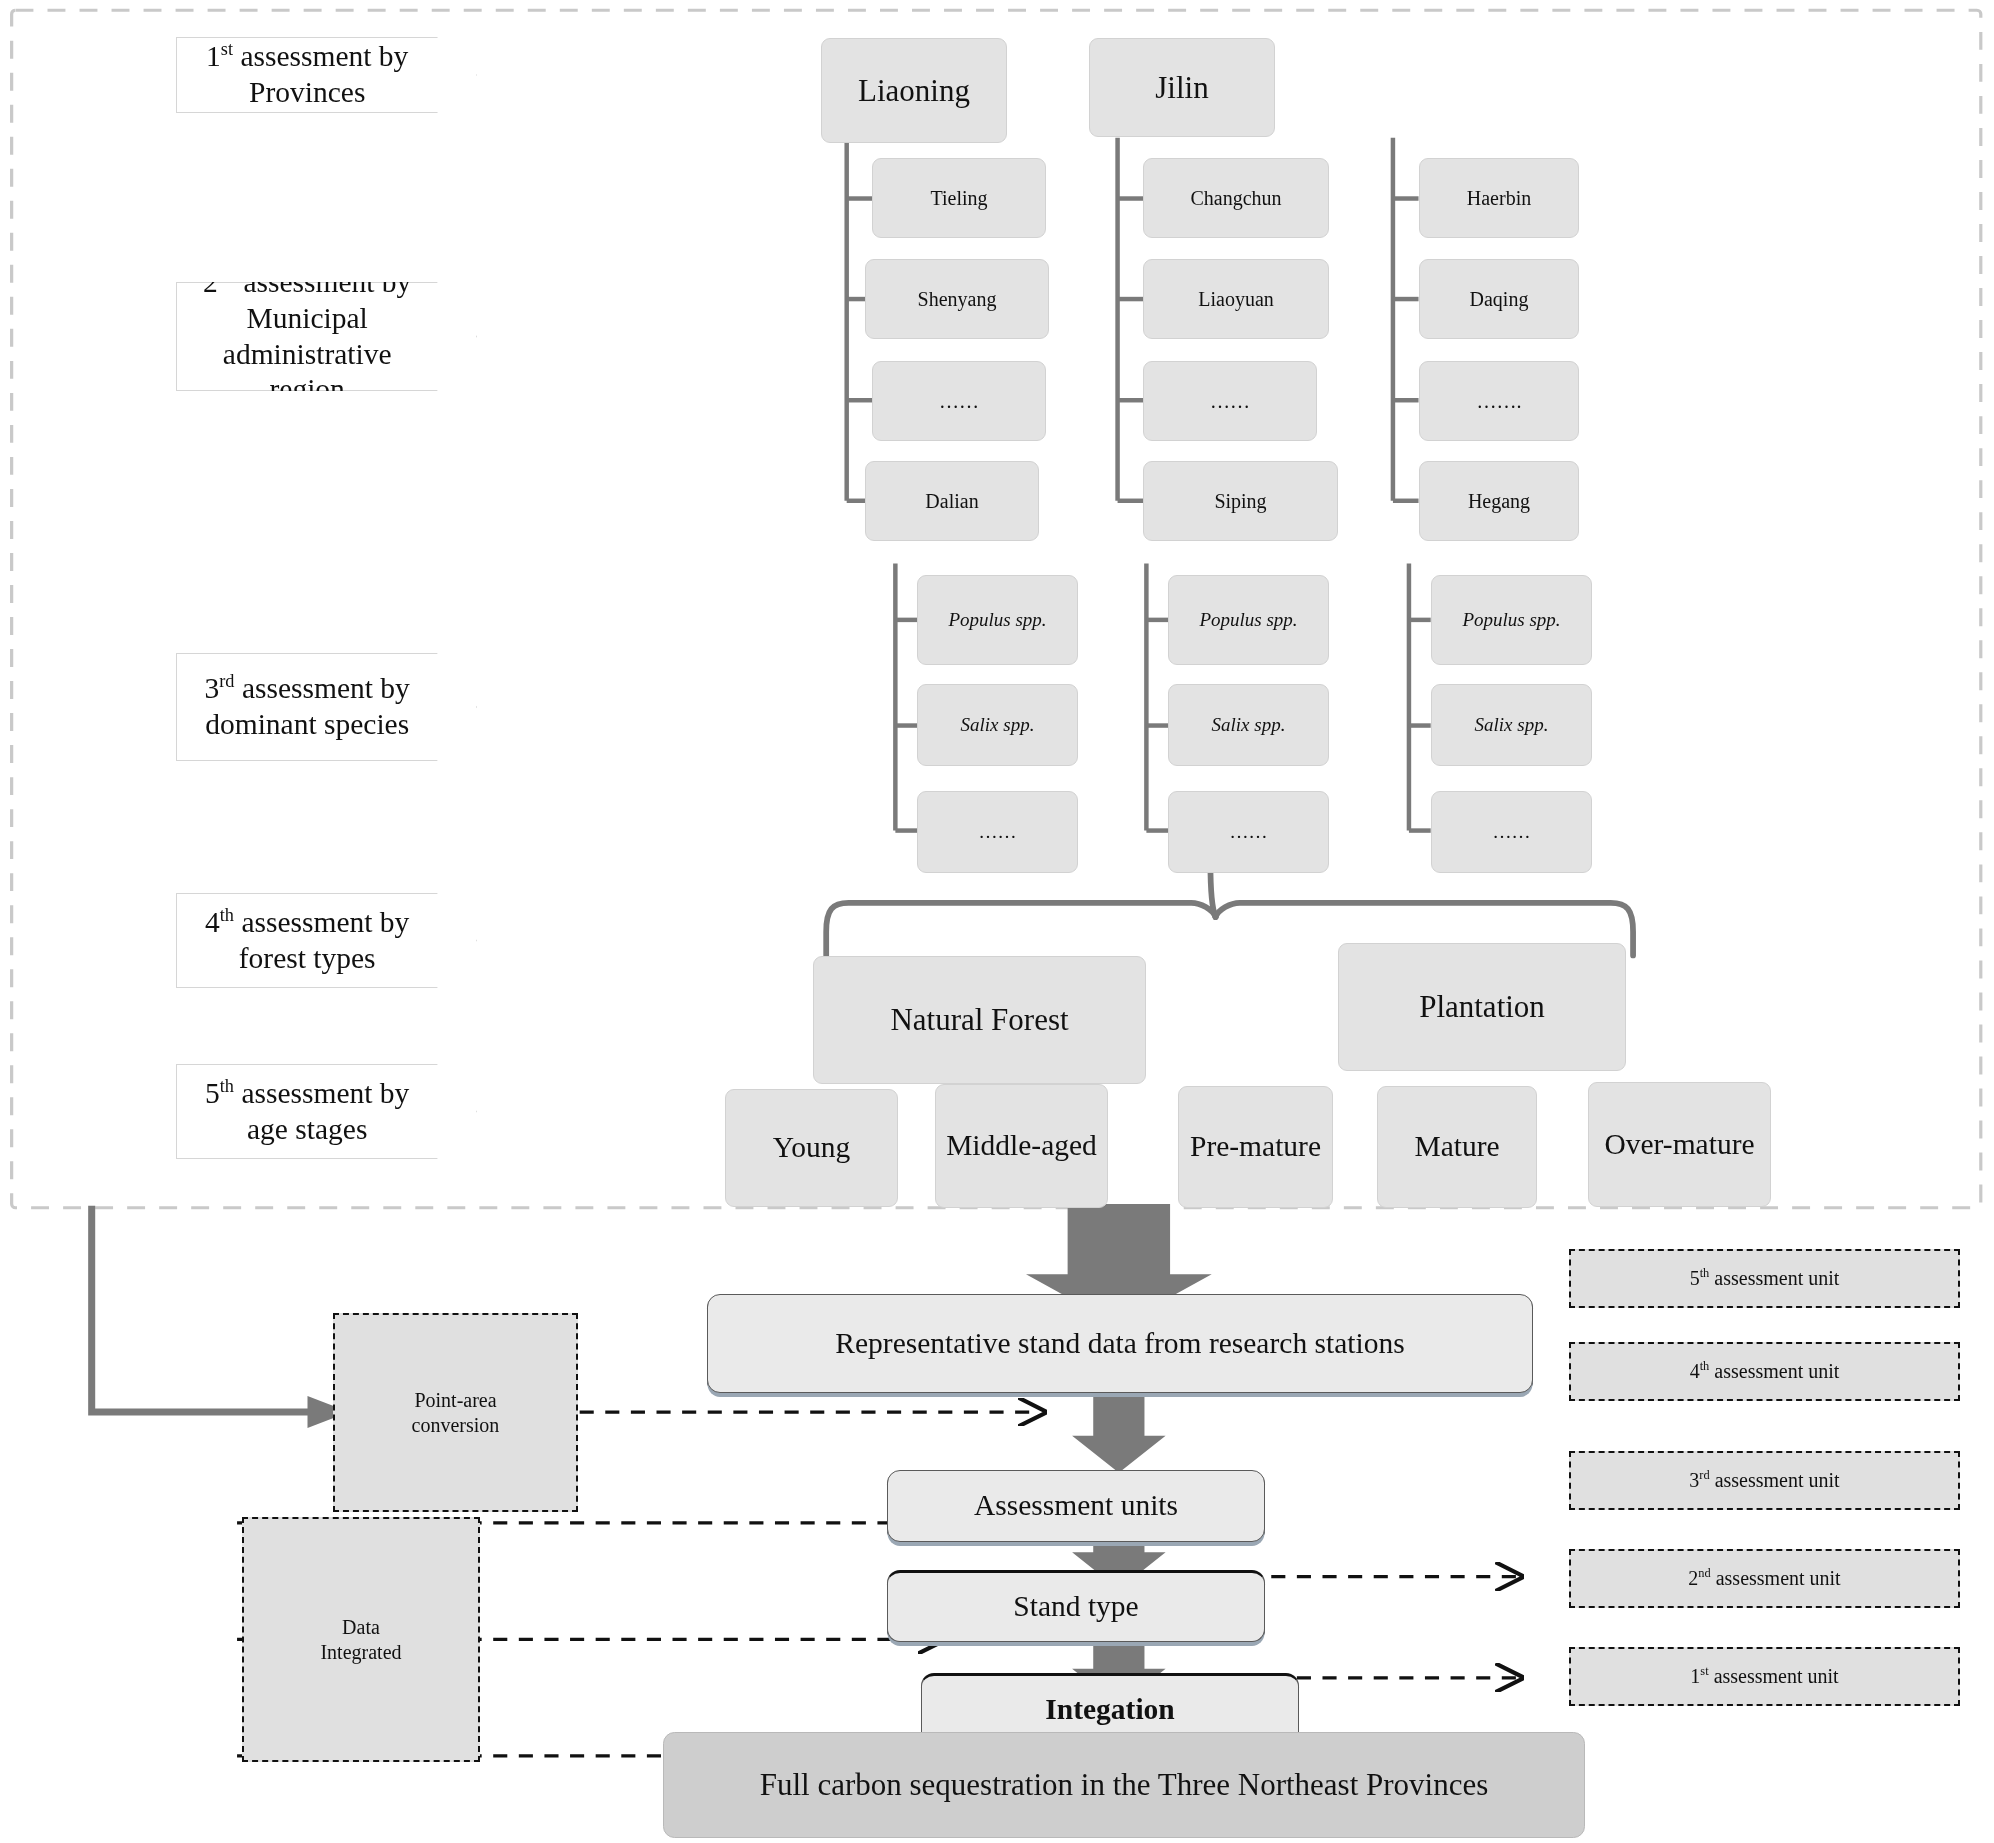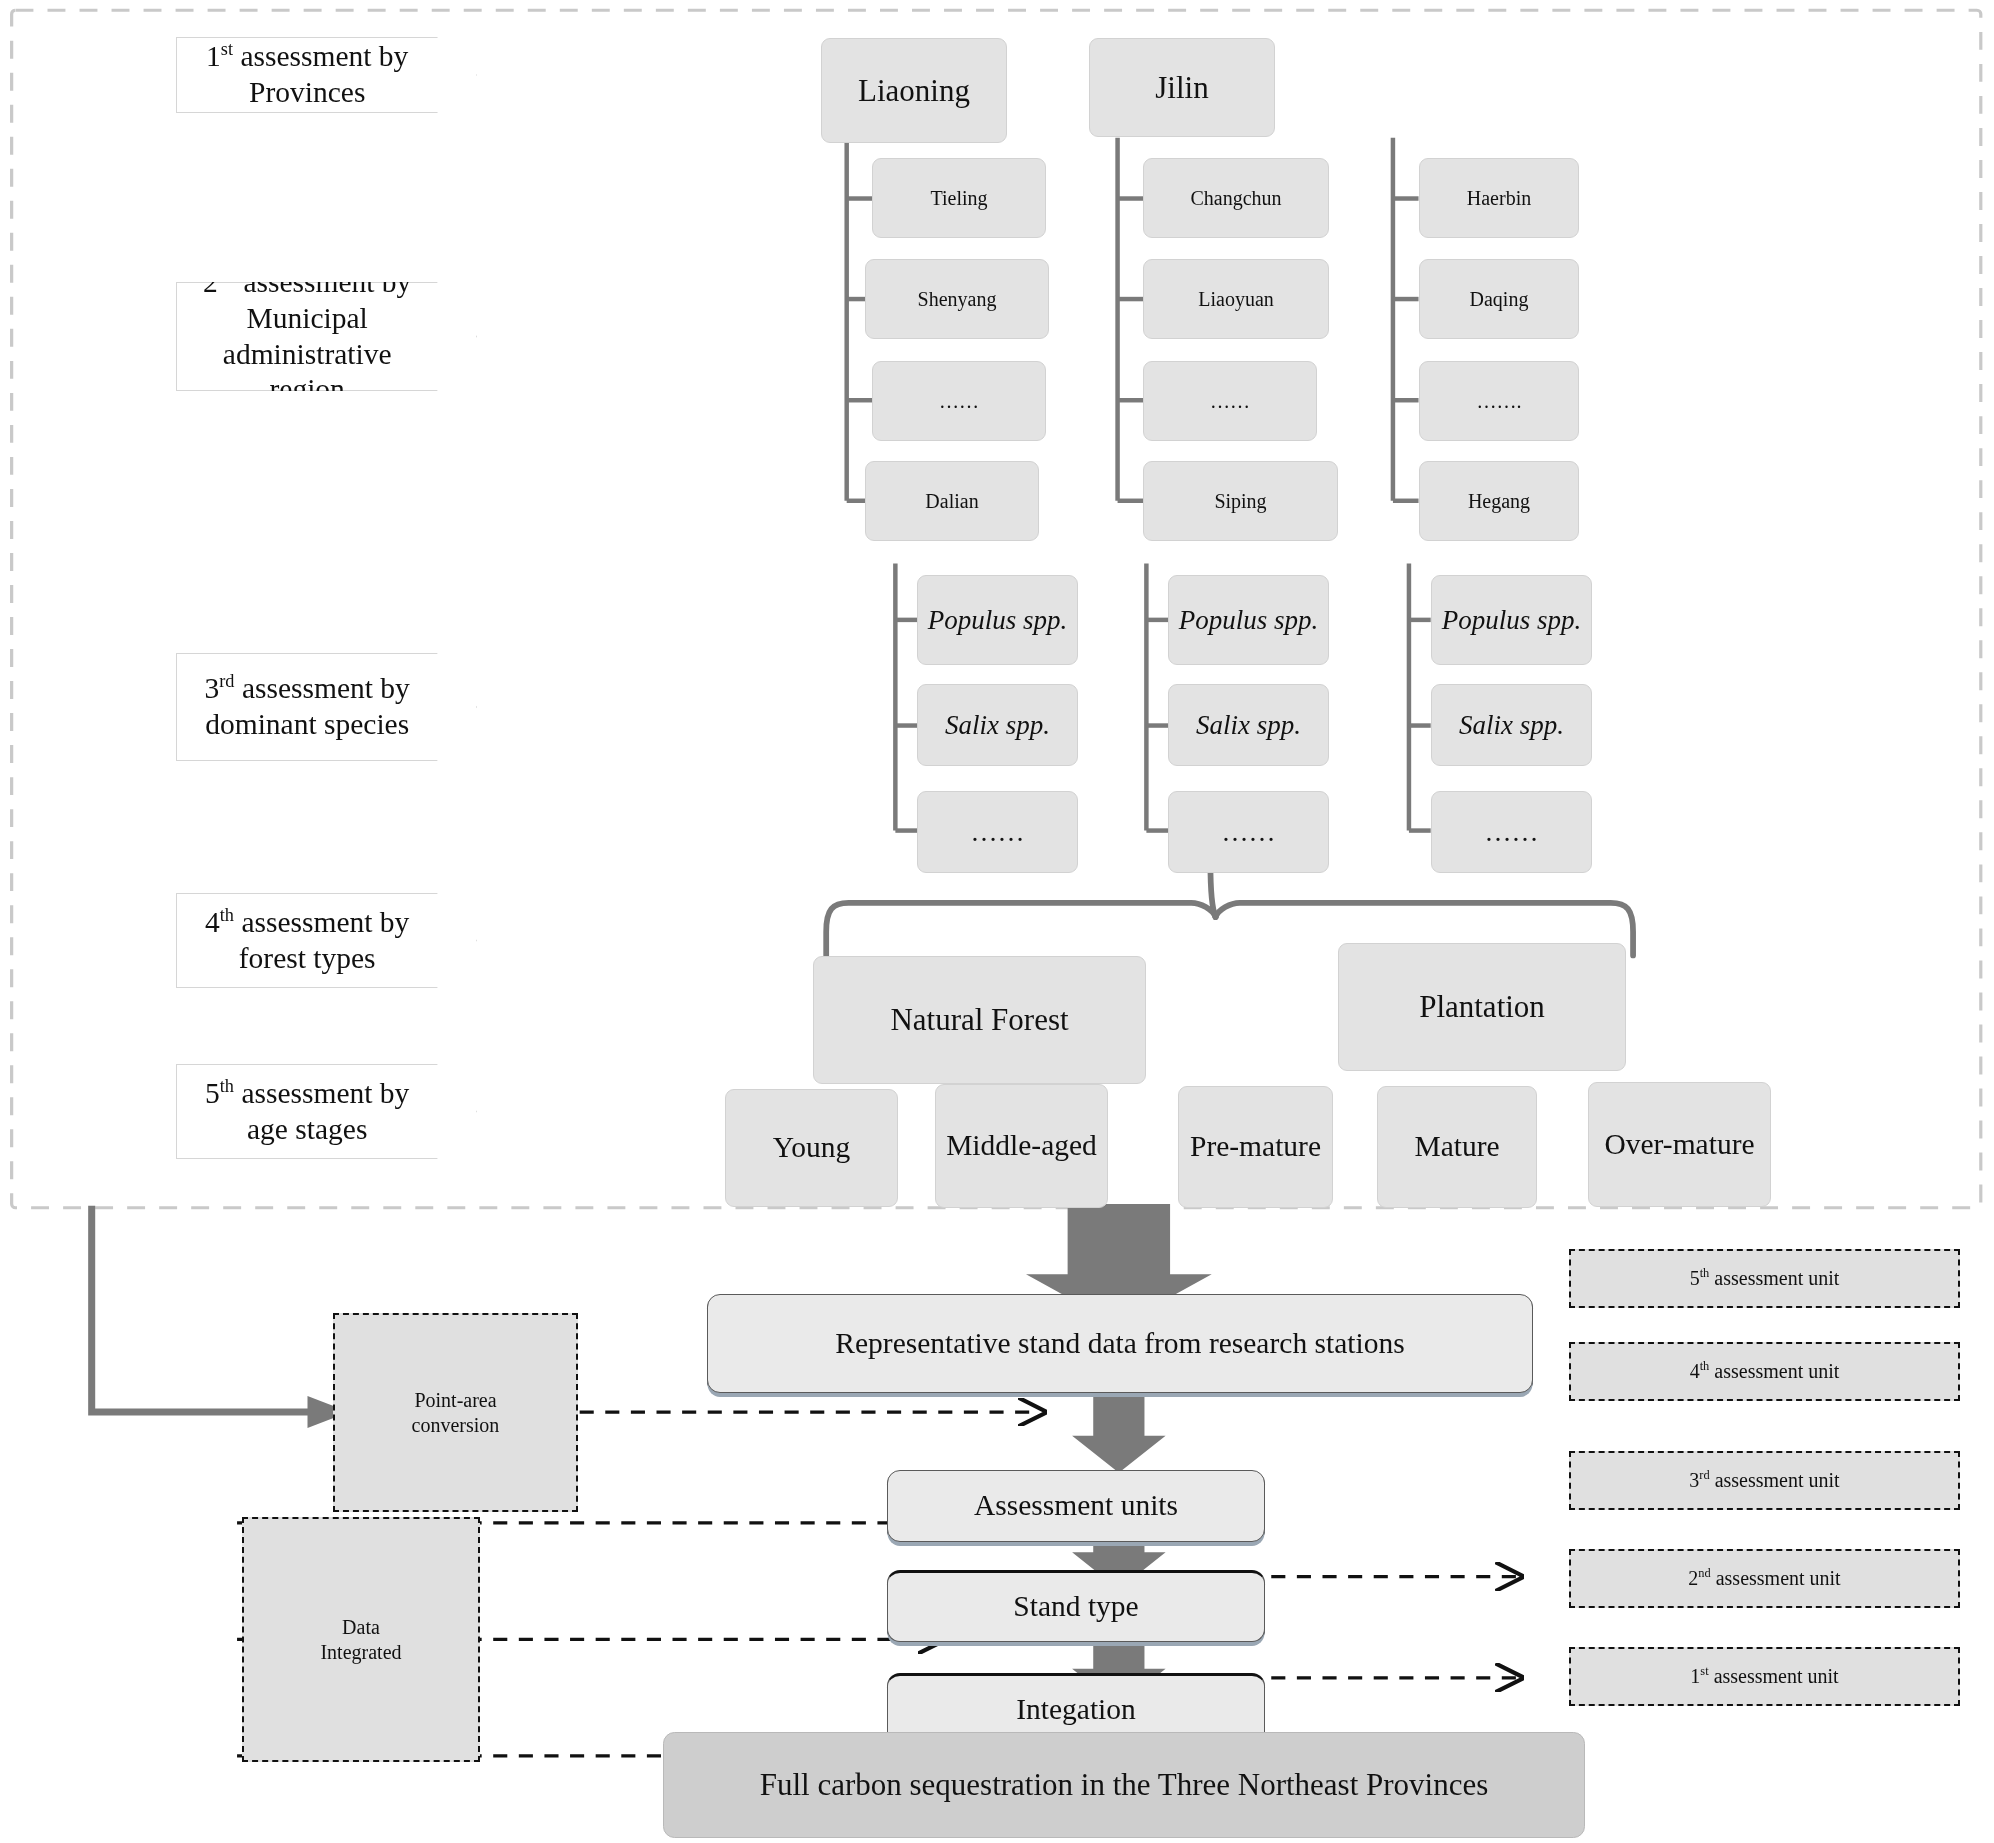--- a/index.html
+++ b/index.html
@@ -21,21 +21,21 @@
   
   .dashbox{background:#e0e0e0;border:2.6px dashed #111;}
 
   
   .result{background:#eaeaea;border:1.3px solid #5a5a5a;border-radius:13px;
           box-shadow:0 4.5px 0 -0.6px #9aa7b4, 0 1.3px 0 0 #2b2b2b;}
   .result-top-dark{border-top:3.8px solid #111;}
 
   .final{background:#cecece;border:0.6px solid #b9b9b9;border-radius:11.5px;}
 
-  .i{font-style:italic;} .f42{font-size:27px;} .f44{font-size:20px;}
+  .i{font-style:italic;} .f42{font-size:19px;} .f44{font-size:20px;}
   .f46{font-size:29.5px;} .f48{font-size:31px;}
 
   sup{font-size:0.62em;vertical-align:super;line-height:0;}
 </style>
 </head>
 <body>
 
 <div id="stage">
 
   <svg id="svg-layer" viewBox="0 0 3115 2878" xmlns="http://www.w3.org/2000/svg">
@@ -204,21 +204,21 @@
       <span>Integrated</span>
     </div>
   </div>
 
   <div class="box result f46" style="left:663px;top:1294px;width:826px;height:99px;margin-left:44px;">Representative stand data from research stations</div>
 
   <div class="box result f46" style="left:887px;top:1470px;width:378px;height:72px;">Assessment units</div>
 
   <div class="box result result-top-dark f46" style="left:887px;top:1570px;width:378px;height:72px;">Stand type</div>
 
-  <div class="box result result-top-dark f46" style="left:887px;top:1673px;width:378px;height:72px;">Integation</div>
+  <div class="box result result-top-dark f46" style="left:921px;top:1673px;width:378px;height:72px;font-weight:bold;">Integation</div>
 
   <div class="box final f48" style="left:663px;top:1732px;width:922px;height:106px;">Full carbon sequestration in the Three Northeast Provinces</div>
 
   <div class="box dashbox f44" style="left:1569px;top:1249px;width:391px;height:59px;">
     <div><span>5</span><sup>th</sup><span> assessment unit</span></div>
   </div>
 
   <div class="box dashbox f44" style="left:1569px;top:1342px;width:391px;height:59px;">
     <div><span>4</span><sup>th</sup><span> assessment unit</span></div>
   </div>

